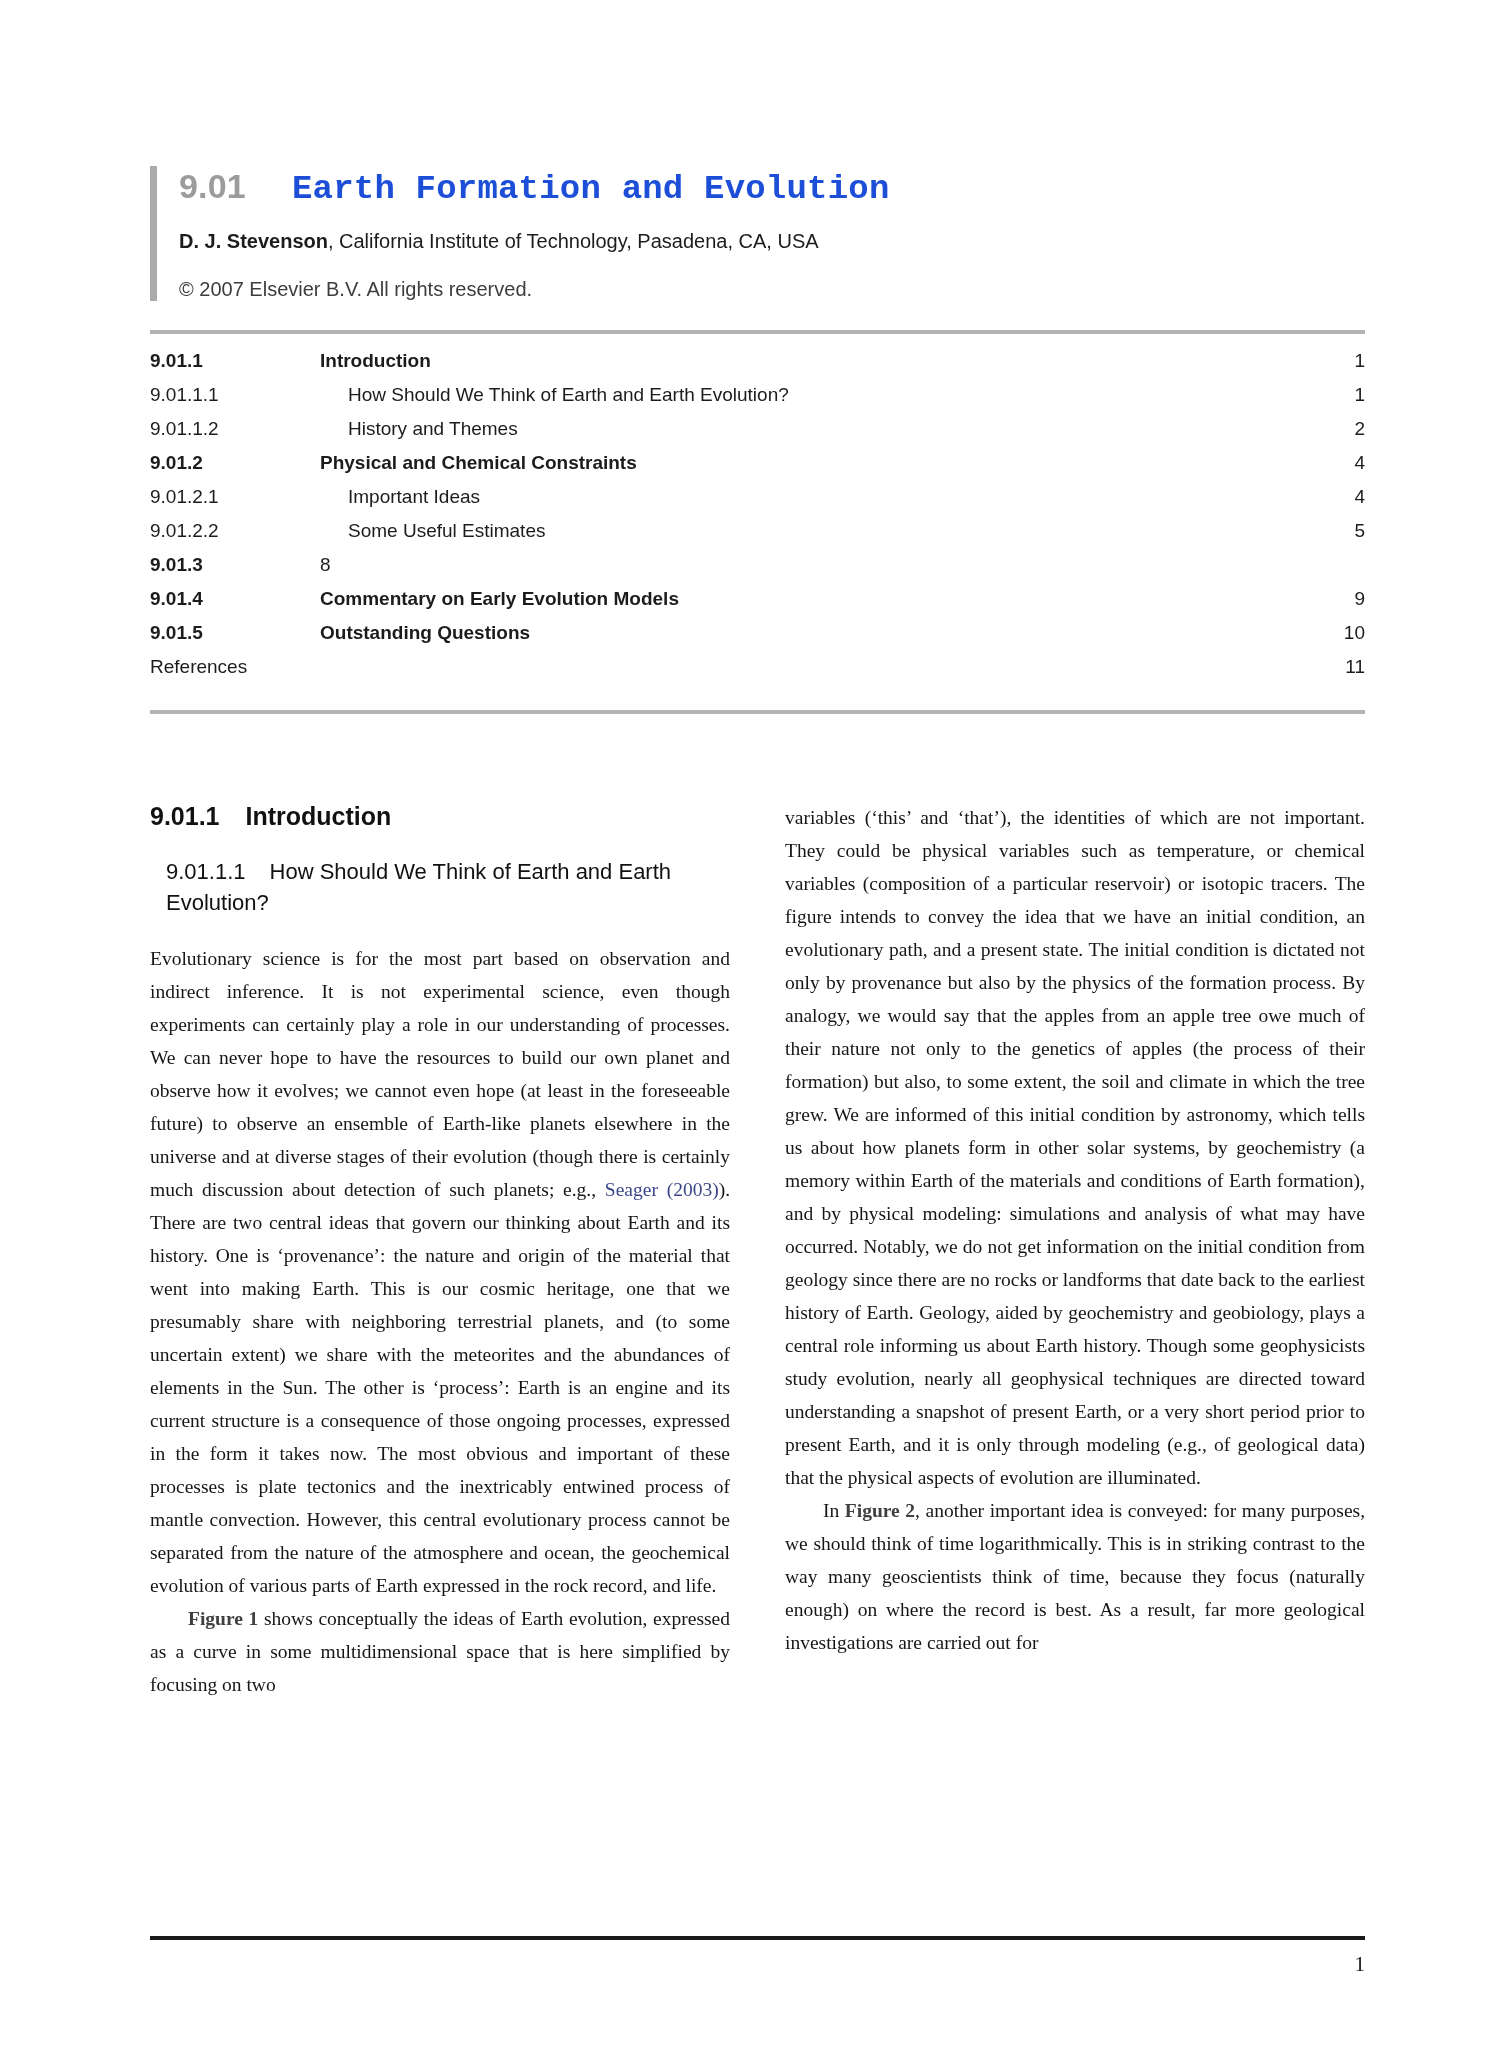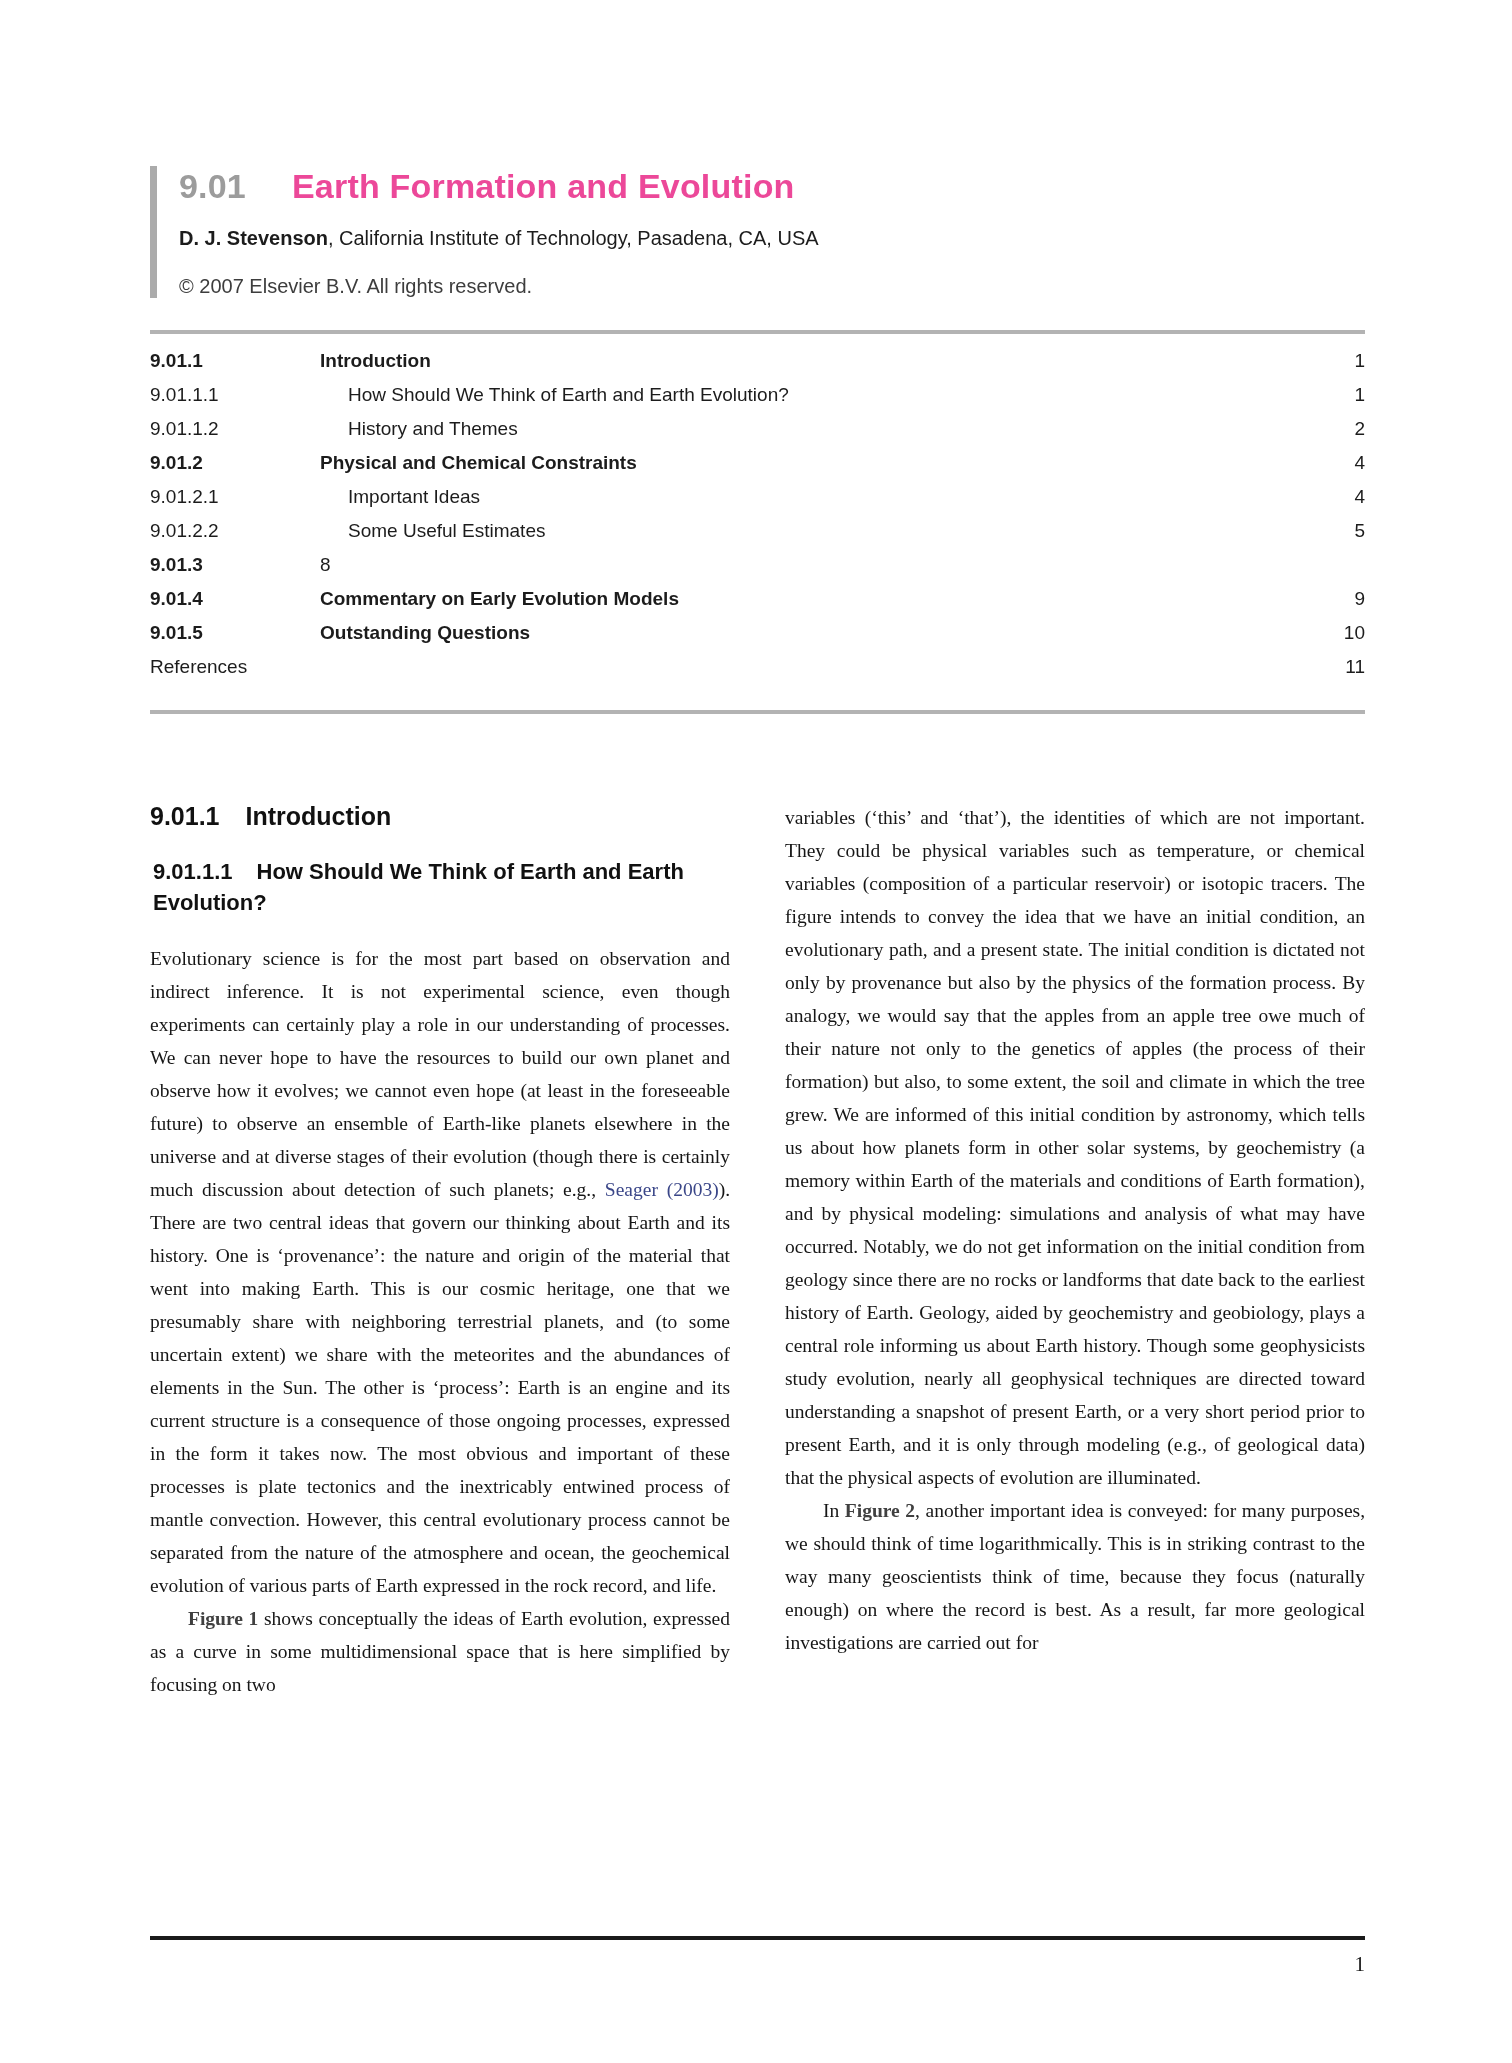--- a/index.html
+++ b/index.html
@@ -13,21 +13,21 @@
     margin:0 auto;
   }
   
   .chapter-header{
     position:absolute;left:150px;top:166px;width:1000px;
     border-left:7px solid #ababab;
     padding-left:22px;
   }
   .title-line{font-size:34px;font-weight:bold;line-height:40px;letter-spacing:.2px;}
   .chapter-num{color:#9c9c9c;margin-right:46px;}
-  .chapter-title{color:#ec4899;}
+  .chapter-title{color:#1d4ed8;font-family:Liberation Mono, monospace;}
   .author-line{margin-top:21px;font-size:20px;color:#1c1c1c;}
   .author-name{font-weight:bold;}
   .copyright-line{margin-top:25px;font-size:20px;color:#3d3d3d;}
   
   .toc{
     position:absolute;left:150px;top:330px;width:1215px;
     border-top:4px solid #b3b3b3;
     border-bottom:4px solid #b3b3b3;
     padding:16px 0 20px 0;
   }
@@ -38,21 +38,21 @@
   .toc-row.bold .toc-num,.toc-row.bold .toc-label{font-weight:bold;}
   .toc-row .toc-page{flex:0 0 auto;text-align:right;}
   
   .body-cols{
     position:absolute;left:150px;top:801px;width:1215px;
     display:flex;gap:55px;
   }
   .col{width:580px;flex:0 0 580px;}
   .sec-heading{font-size:25px;font-weight:bold;color:#111;margin:0 0 0 0;line-height:30px;}
   .sec-heading .h-num{margin-right:26px;}
-  .subsec-heading{font-size:22px;font-weight:bold;color:#111;margin:25px 0 0 3px;line-height:31px;}
+  .subsec-heading{font-size:22px;font-weight:normal;color:#111;margin:25px 0 0 16px;line-height:31px;}
   .subsec-heading .h-num{margin-right:24px;}
   .bodytext{
     font-family:"Liberation Serif",serif;
     font-size:19.5px;line-height:33px;color:#161616;
     text-align:justify;margin:0;
   }
   .col-left .bodytext.first{margin-top:24px;}
   .bodytext.indented{text-indent:38px;}
   .seg-citation{color:#3a4688;}
   .seg-figref{color:#404040;font-weight:bold;}

